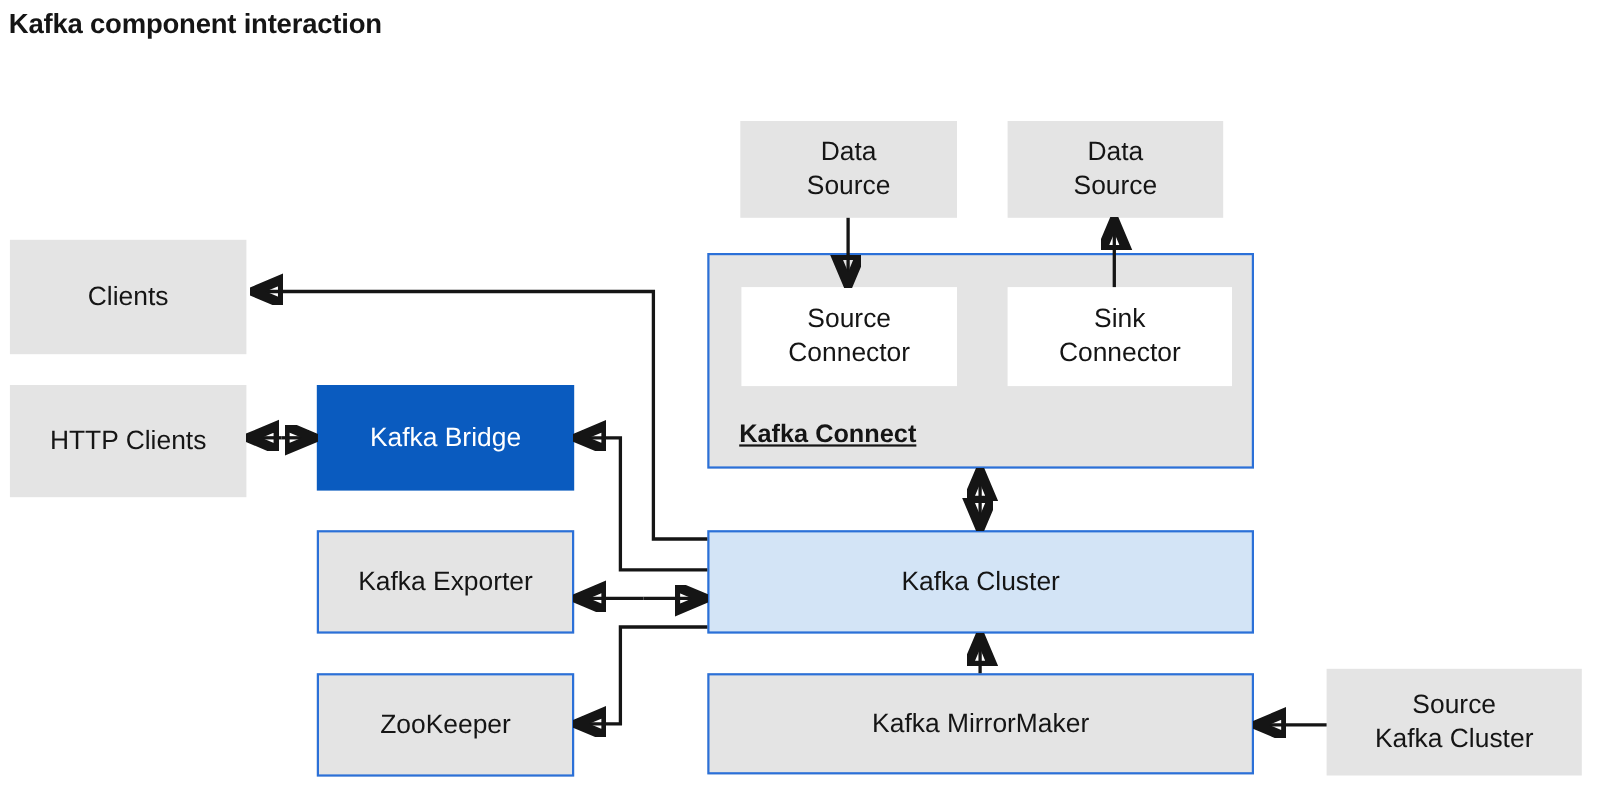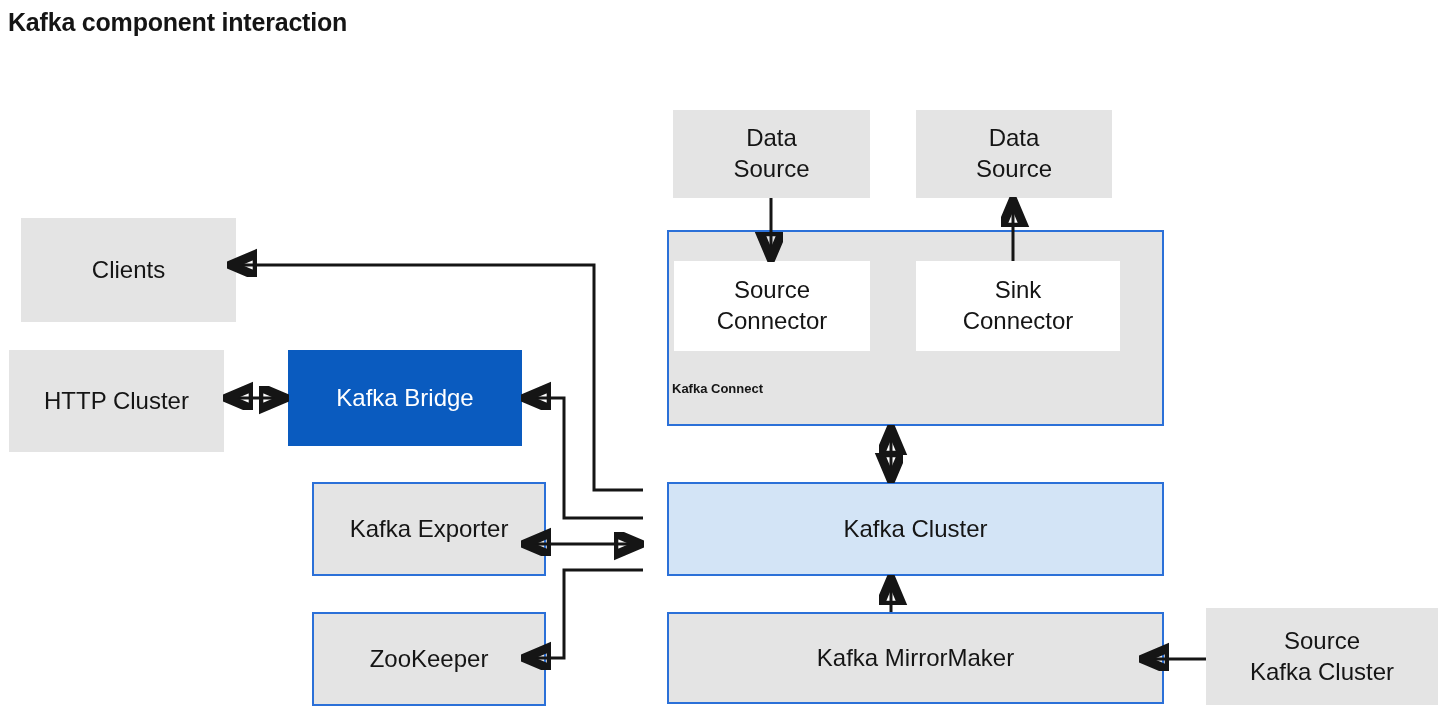--- a/index.html
+++ b/index.html
@@ -38,51 +38,52 @@
     text-align: center;
     font-size: 24px;
     line-height: 1.28;
     color: #151515;
     white-space: pre-line;
   }
   .fill-gray  { background: #e4e4e4; }
   .fill-white { background: #ffffff; }
   .fill-lblue { background: #d3e4f6; }
   .fill-blue  { background: #0a5bbf; color: #ffffff; }
-  .bordered   { border: 2px solid #2b70d8; margin-left: 24px; }
+  .bordered   { border: 2px solid #2b70d8; }
 
   
   .group-label {
     position: absolute;
-    font-size: 13px;
+    font-size: 23px;
     font-weight: bold;
     color: #151515;
     white-space: nowrap;
+    text-decoration: underline;
   }
 
   
   #wires {
     position: absolute;
     left: 0; top: 0;
     width: 1456px;
     height: 728px;
     pointer-events: none;
   }
   #wires path, #wires line { fill: none; stroke: #151515; stroke-width: 3; }
 </style>
 </head>
 <body>
 
 <div id="canvas">
 
   <div id="page-title">Kafka component interaction</div>
 
-  <div class="node fill-gray" style="left:21px; top:218px; width:215px; height:104px;">Clients</div>
+  <div class="node fill-gray" style="left:9px; top:218px; width:215px; height:104px;">Clients</div>
 
-  <div class="node fill-gray" style="left:9px; top:350px; width:215px; height:102px;">HTTP Cluster</div>
+  <div class="node fill-gray" style="left:9px; top:350px; width:215px; height:102px;">HTTP Clients</div>
 
   <div class="node fill-blue" style="left:288px; top:350px; width:234px; height:96px;">Kafka Bridge</div>
 
   <div class="node fill-gray bordered" style="left:288px; top:482px; width:234px; height:94px;">Kafka Exporter</div>
 
   <div class="node fill-gray bordered" style="left:288px; top:612px; width:234px; height:94px;">ZooKeeper</div>
 
   <div class="node fill-gray" style="left:673px; top:110px; width:197px; height:88px;">Data
 Source</div>
 

